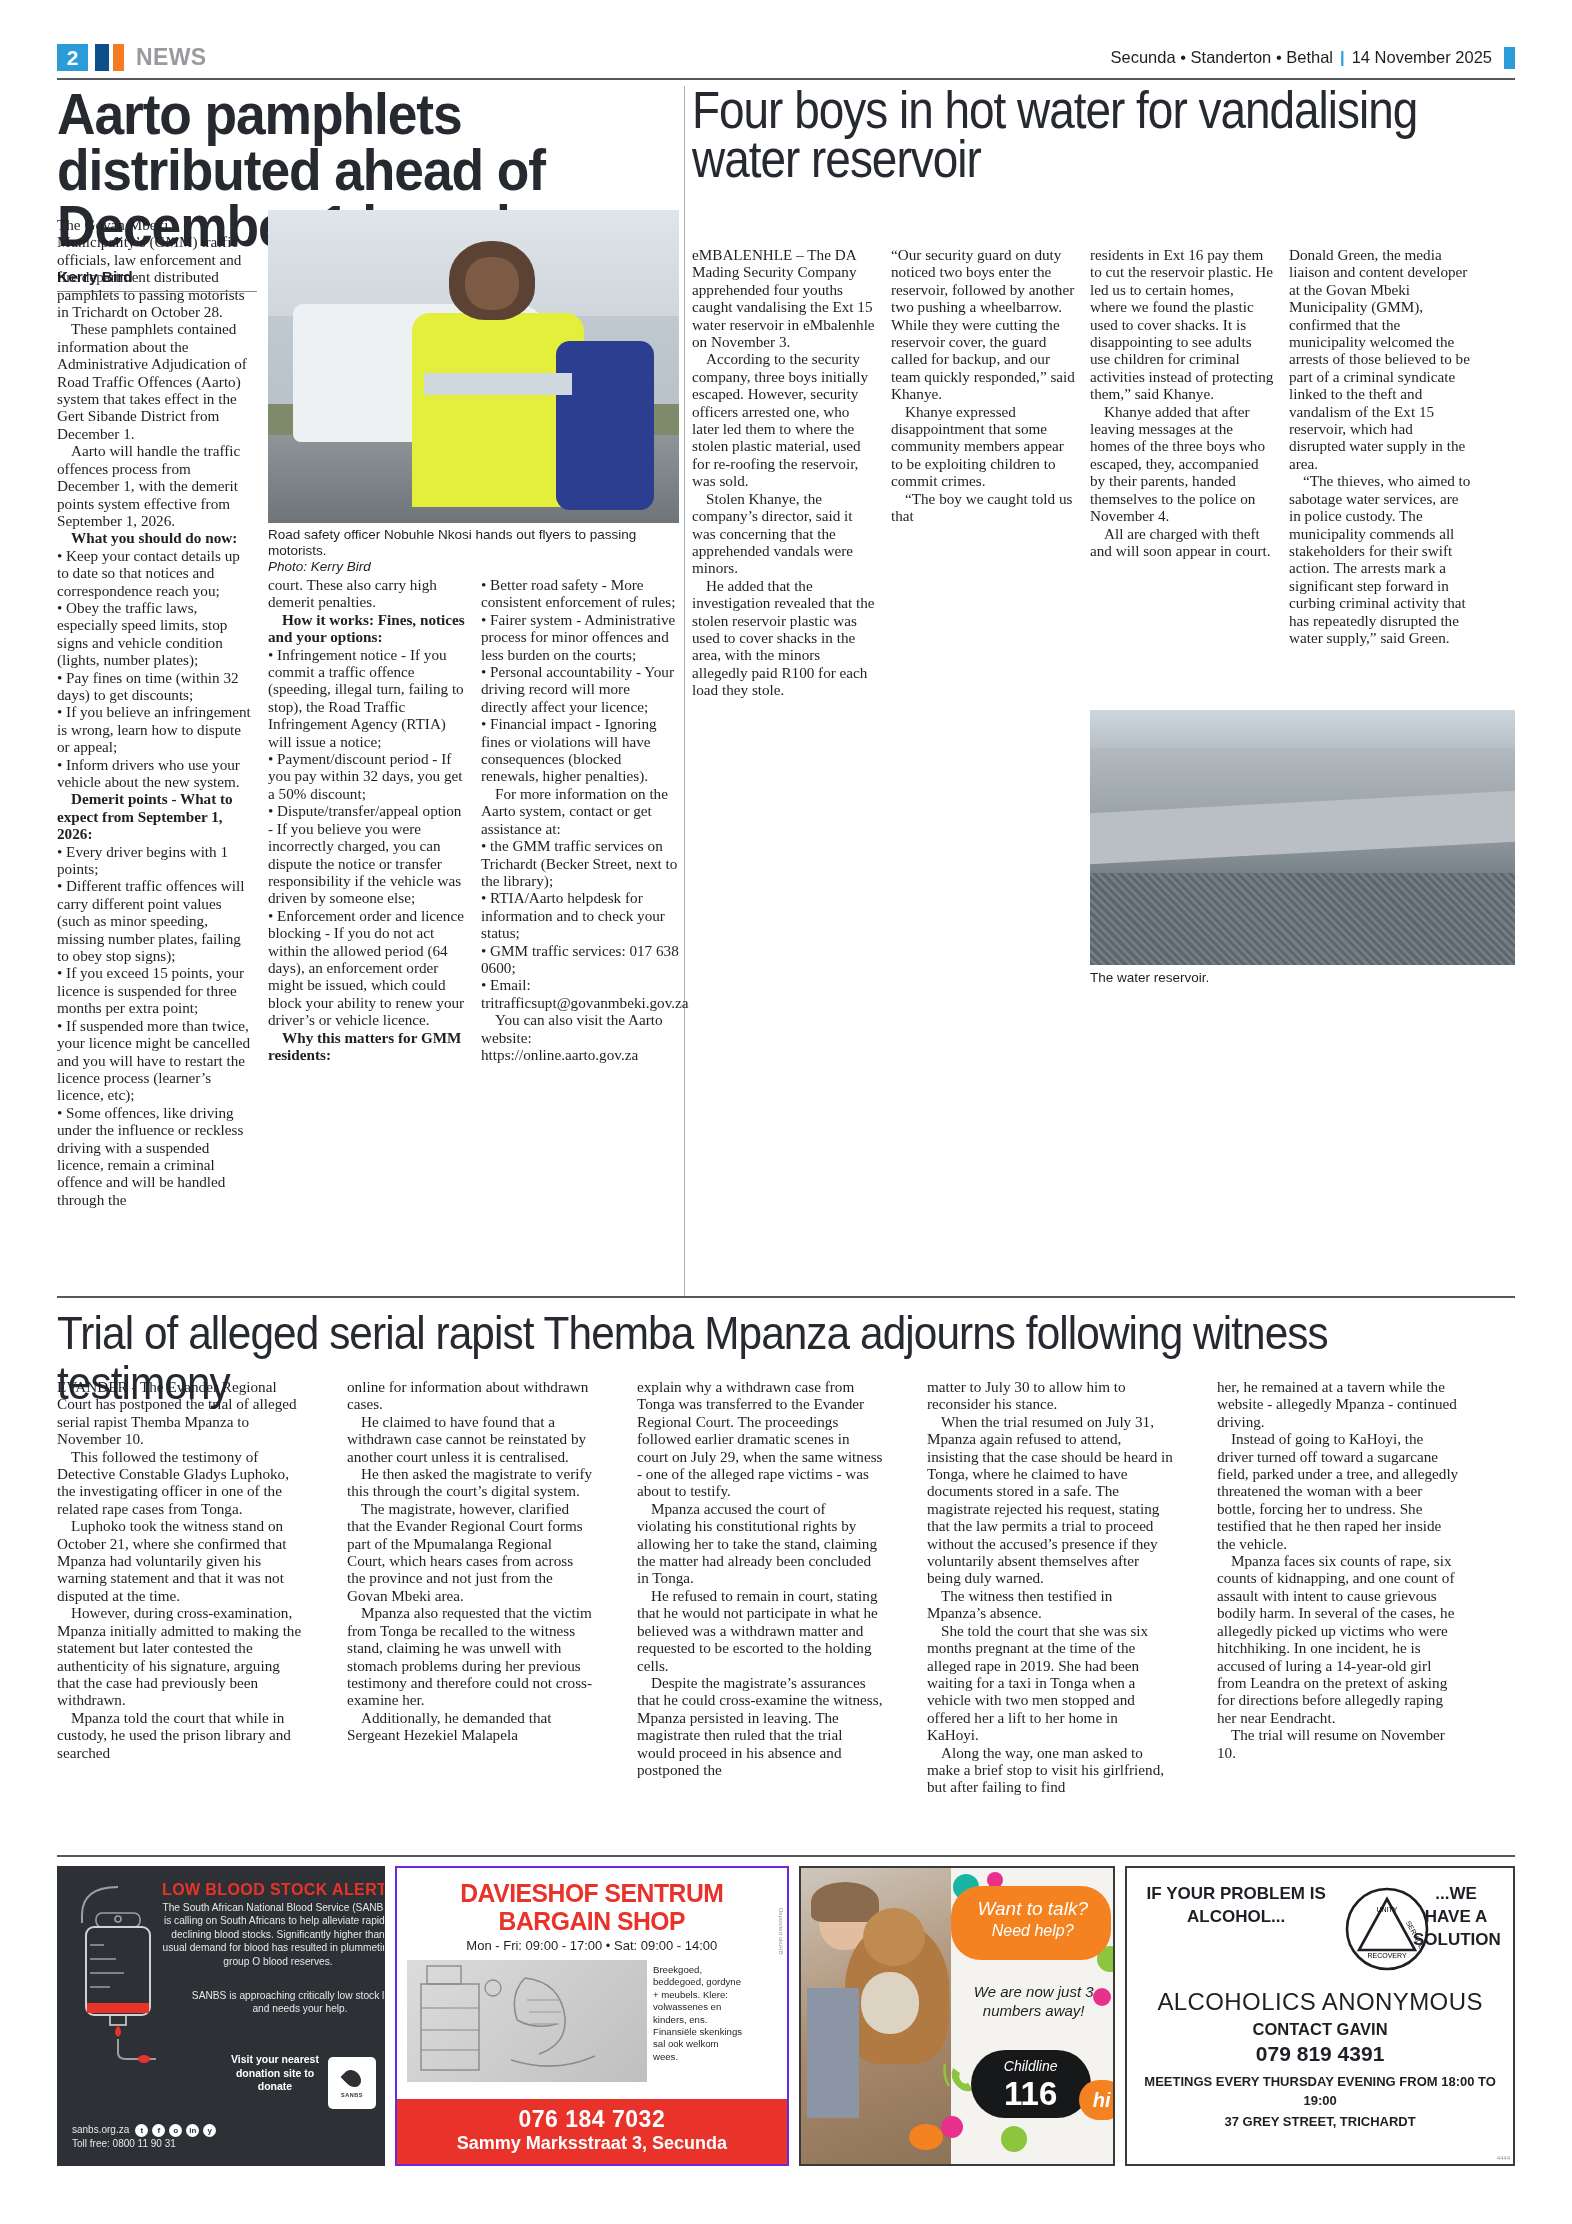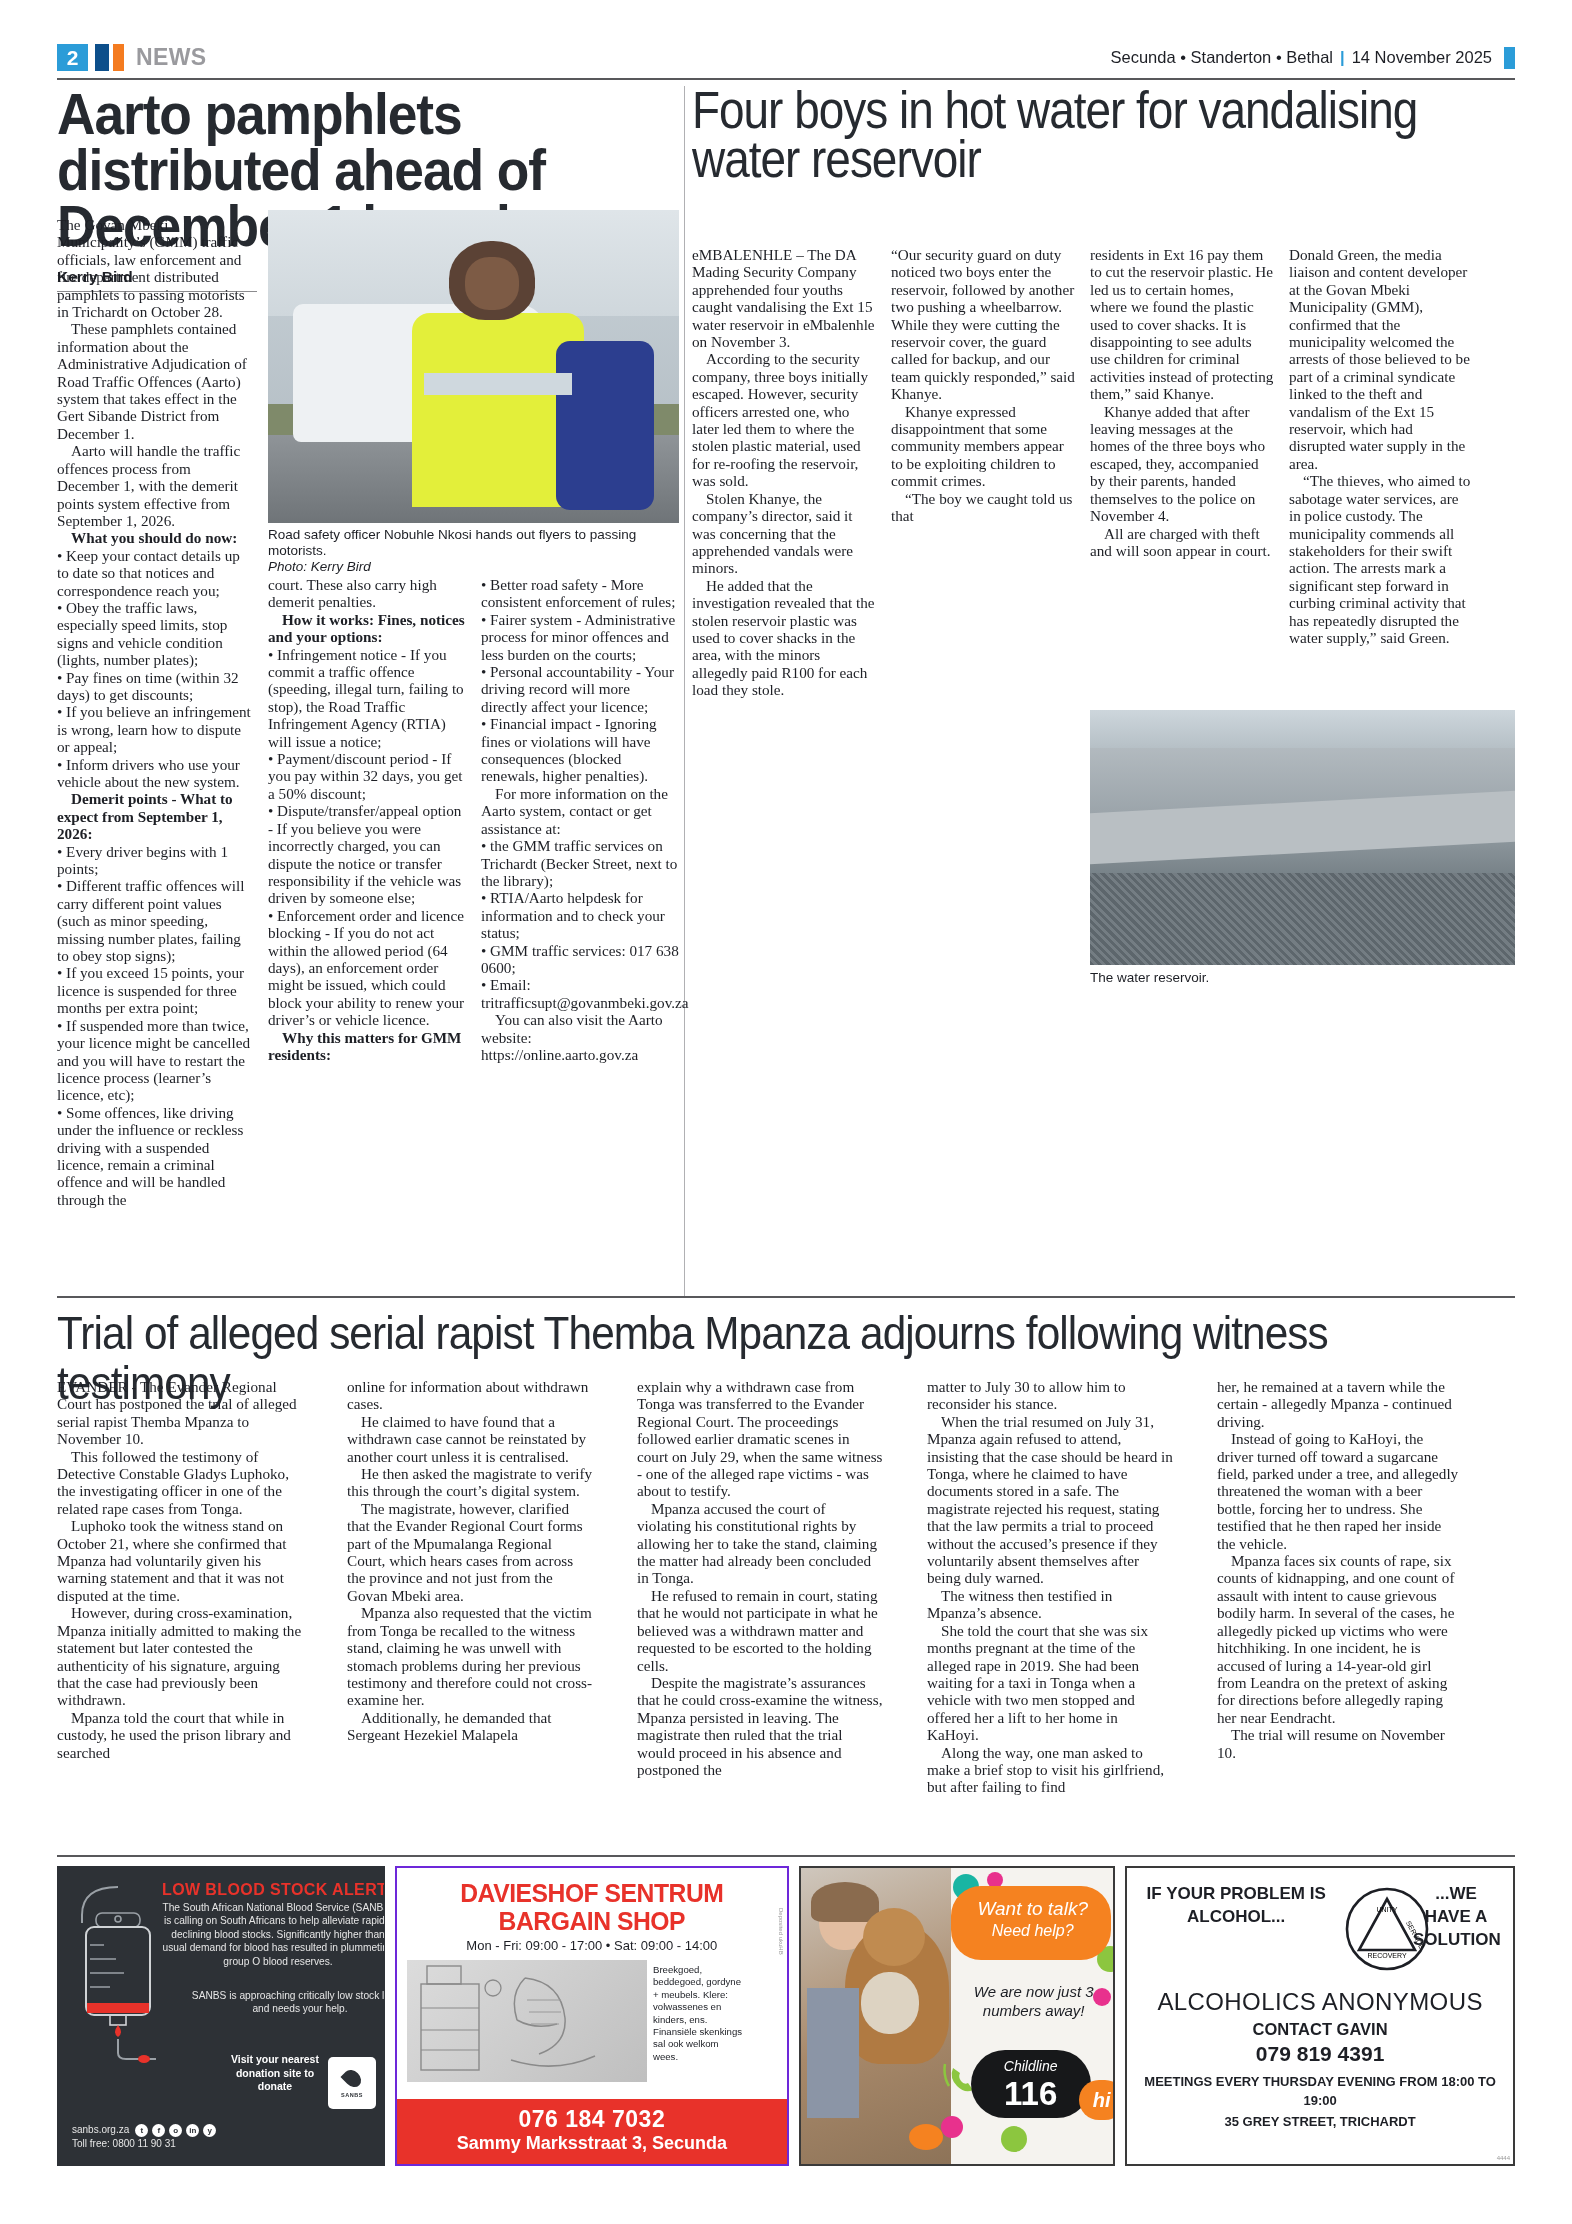--- a/index.html
+++ b/index.html
@@ -437,21 +437,21 @@
     <p>Despite the magistrate’s assurances that he could cross-examine the witness, Mpanza persisted in leaving. The magistrate then ruled that the trial would proceed in his absence and postponed the</p>
   </div>
   <div class="col trial-col tc4">
     <p class="noind">matter to July 30 to allow him to reconsider his stance.</p>
     <p>When the trial resumed on July 31, Mpanza again refused to attend, insisting that the case should be heard in Tonga, where he claimed to have documents stored in a safe. The magistrate rejected his request, stating that the law permits a trial to proceed without the accused’s presence if they voluntarily absent themselves after being duly warned.</p>
     <p>The witness then testified in Mpanza’s absence.</p>
     <p>She told the court that she was six months pregnant at the time of the alleged rape in 2019. She had been waiting for a taxi in Tonga when a vehicle with two men stopped and offered her a lift to her home in KaHoyi.</p>
     <p>Along the way, one man asked to make a brief stop to visit his girlfriend, but after failing to find</p>
   </div>
   <div class="col trial-col tc5">
-    <p class="noind">her, he remained at a tavern while the certain - allegedly Mpanza - continued driving.</p>
+    <p class="noind">her, he remained at a tavern while the website - allegedly Mpanza - continued driving.</p>
     <p>Instead of going to KaHoyi, the driver turned off toward a sugarcane field, parked under a tree, and allegedly threatened the woman with a beer bottle, forcing her to undress. She testified that he then raped her inside the vehicle.</p>
     <p>Mpanza faces six counts of rape, six counts of kidnapping, and one count of assault with intent to cause grievous bodily harm. In several of the cases, he allegedly picked up victims who were hitchhiking. In one incident, he is accused of luring a 14-year-old girl from Leandra on the pretext of asking for directions before allegedly raping her near Eendracht.</p>
     <p>The trial will resume on November 10.</p>
   </div>
 
   <div class="ads-rule"></div>
   <div class="ads">
 
     <div class="ad ad-sanbs">
       <svg class="bagdraw" viewBox="0 0 88 230">
@@ -549,18 +549,18 @@
         <polygon points="48,13 76,64 20,64" stroke="#1d1f25" stroke-width="2.6" fill="none"></polygon>
         <text x="48" y="26" font-size="7" text-anchor="middle" font-family="Liberation Sans, sans-serif">UNITY</text>
         <text x="74" y="50" font-size="7" text-anchor="middle" font-family="Liberation Sans, sans-serif" transform="rotate(62 74 50)">SERVICE</text>
         <text x="48" y="72" font-size="7" text-anchor="middle" font-family="Liberation Sans, sans-serif">RECOVERY</text>
       </svg>
       <div class="aa-l1" style="left:auto;right:14px;top:14px;width:86px;">...WE HAVE A SOLUTION</div>
       <div class="aa-org">ALCOHOLICS ANONYMOUS</div>
       <div class="aa-contact">CONTACT GAVIN</div>
       <div class="aa-phone">079 819 4391</div>
       <div class="aa-meet">MEETINGS EVERY THURSDAY EVENING FROM 18:00 TO 19:00</div>
-      <div class="aa-addr">35 GREY STREET, TRICHARDT</div>
+      <div class="aa-addr">37 GREY STREET, TRICHARDT</div>
       <div class="aa-code">4444</div>
     </div>
 
   </div>
 </div>
 
 </body></html>

